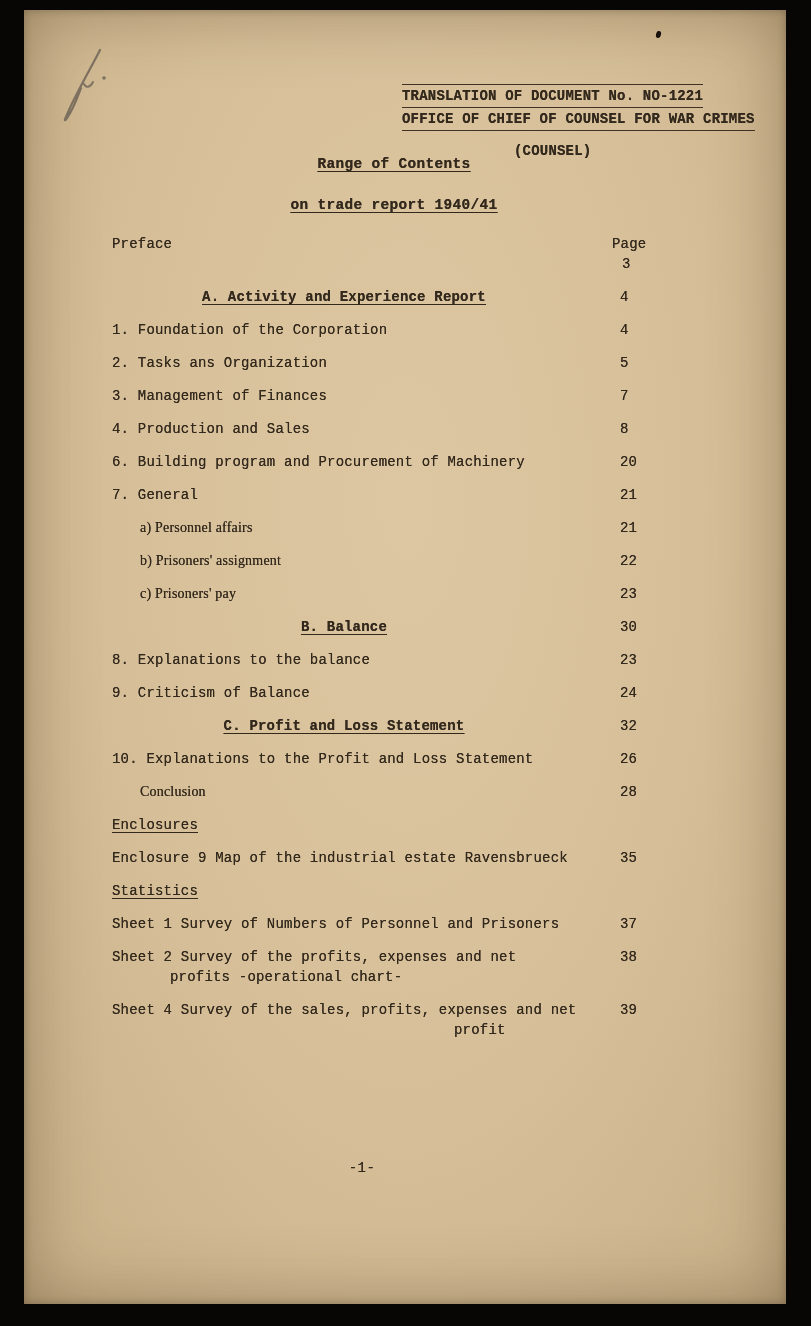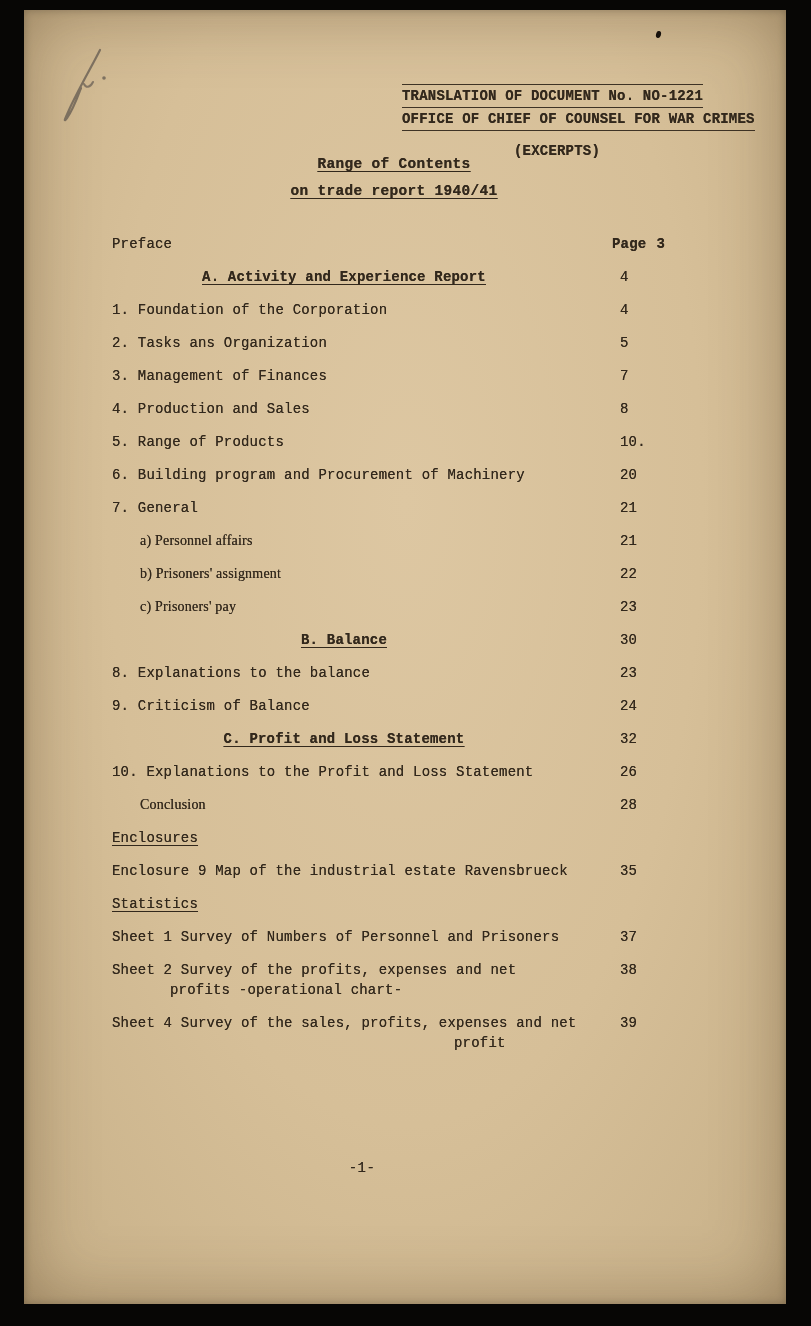--- a/index.html
+++ b/index.html
@@ -28,34 +28,34 @@
   }
   .hline{display:inline-block;border-bottom:1.5px solid rgba(46,36,24,.9);padding-bottom:1px;margin-bottom:2px;}
   .hline.first{border-top:1.5px solid rgba(46,36,24,.9);padding-top:2px;}
   .excerpt{margin-top:9px;padding-left:112px;font-weight:bold;border:none;}
   
   .title-block{
     position:absolute;top:146px;left:255px;width:230px;text-align:center;
     font-size:14.5px;font-weight:bold;letter-spacing:.3px;
   }
   .title-block .t{display:inline-block;text-decoration:underline;text-underline-offset:3px;}
-  .title-block .t2{margin-top:11px;}
+  .title-block .t2{margin-top:25px;}
   
   .toc{
     position:absolute;top:224px;left:88px;width:556px;
     font-size:14px;letter-spacing:.2px;
   }
   .row{display:flex;justify-content:space-between;align-items:flex-start;margin-bottom:13px;line-height:20px;}
   .row .txt{flex:1;min-width:0;}
   .row .pg{flex:none;width:56px;padding-left:8px;box-sizing:border-box;}
   .row.sub .txt{padding-left:28px;font-family:Liberation Serif, serif;}
   .row.section .txt{text-align:center;padding-right:36px;}
   .u{ text-decoration:underline;text-underline-offset:3px;}
   .b{font-weight:bold;}
-  .pgcol{flex:none;width:56px;padding-left:2px;display:flex;font-weight:bold;}
+  .pgcol{flex:none;width:56px;padding-left:2px;display:flex;flex-direction:column;}
   .pgcol .pgval{padding-left:10px;margin-top:0px;}
   .l2{display:block;padding-left:58px;}
   .l2r{display:block;padding-left:342px;}
   
   .footer{
     position:absolute;top:1150px;left:88px;width:500px;text-align:center;
     font-size:14px;letter-spacing:.5px;
   }
   
   .pencil{position:absolute;left:30px;top:34px;}
@@ -71,21 +71,21 @@
     <path d="M46 6 C38 22 24 46 15 66 C11 75 9 79 13 74 C19 66 24 52 27 44" fill="none" stroke="#6f6457" stroke-width="2.2" stroke-linecap="round" opacity="0.85"></path>
     <path d="M30 40 C32 44 36 44 39 38" fill="none" stroke="#6f6457" stroke-width="2" stroke-linecap="round" opacity="0.8"></path>
     <circle cx="50" cy="34" r="1.8" fill="#6f6457" opacity="0.85"></circle>
   </svg>
 
   <div class="speck"></div>
 
   <div class="doc-header">
     <div><span class="hline first">TRANSLATION OF DOCUMENT No. NO-1221</span></div>
     <div><span class="hline">OFFICE OF CHIEF OF COUNSEL FOR WAR CRIMES</span></div>
-    <div class="excerpt">(EXCERPTS)</div>
+    <div class="excerpt">(COUNSEL)</div>
   </div>
 
   <div class="title-block">
     <div><span class="t">Range of Contents</span></div>
     <div class="t2"><span class="t">on trade report 1940/41</span></div>
   </div>
 
   <div class="toc">
 
     <div class="row">
@@ -114,24 +114,20 @@
     <div class="row item">
       <span class="txt">3. Management of Finances</span>
       <span class="pg">7</span>
     </div>
 
     <div class="row item">
       <span class="txt">4. Production and Sales</span>
       <span class="pg">8</span>
     </div>
 
-    <div class="row item">
-      <span class="txt">5. Range of Products</span>
-      <span class="pg">10.</span>
-    </div>
 
     <div class="row item">
       <span class="txt">6. Building program and Procurement of Machinery</span>
       <span class="pg">20</span>
     </div>
 
     <div class="row item">
       <span class="txt">7. General</span>
       <span class="pg">21</span>
     </div>

